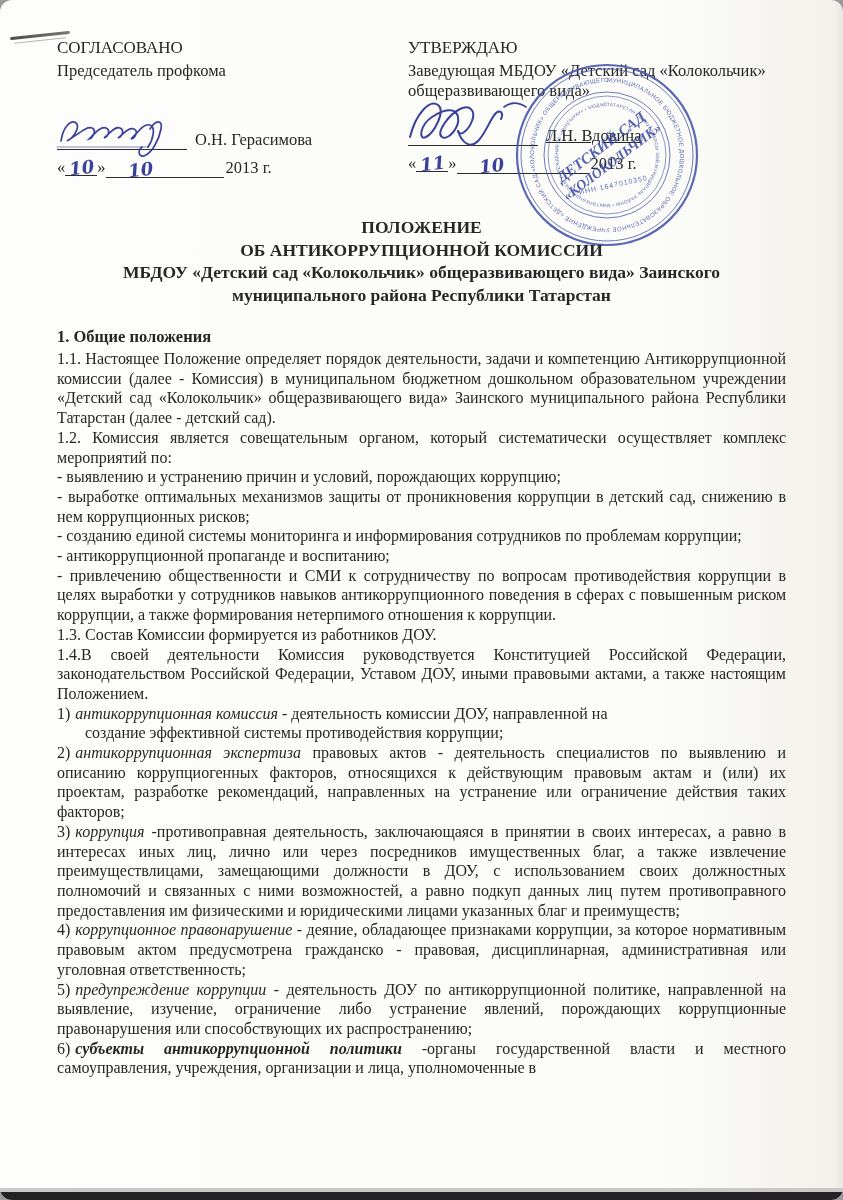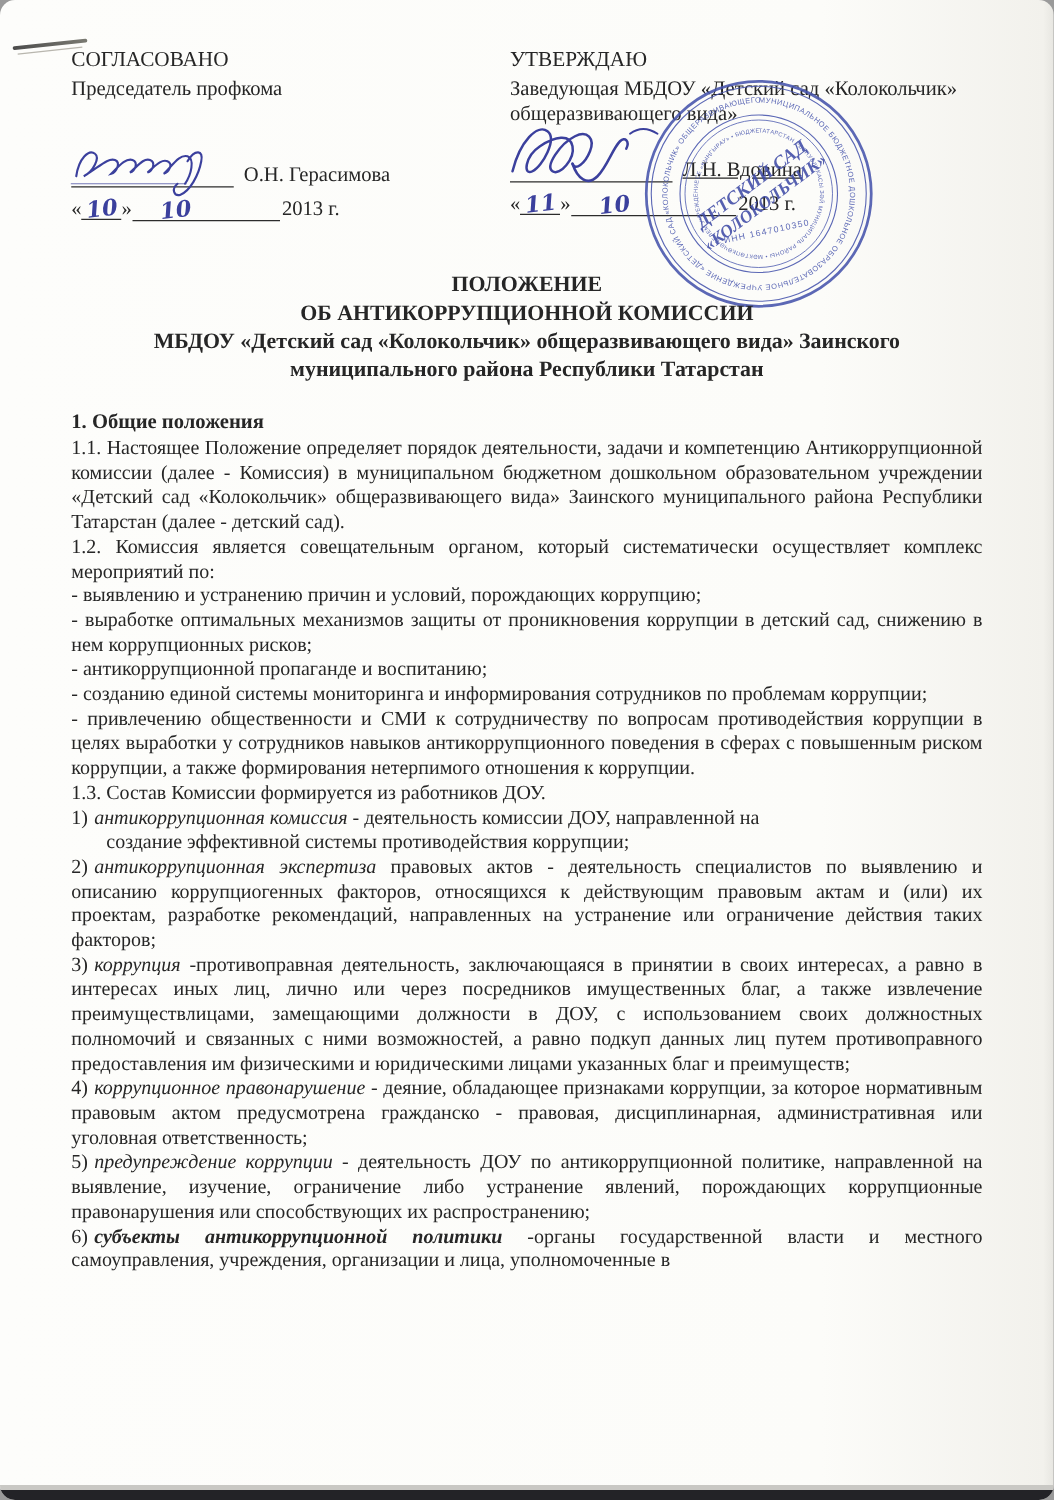--- a/index.html
+++ b/index.html
@@ -121,24 +121,25 @@
     <div>ОБ АНТИКОРРУПЦИОННОЙ КОМИССИИ</div>
     <div>МБДОУ «Детский сад «Колокольчик» общеразвивающего вида» Заинского муниципального района Республики Татарстан</div>
   </div>
 
   <div class="body-block">
     <p class="sec-head">1. Общие положения</p>
     <p class="para">1.1. Настоящее Положение определяет порядок деятельности, задачи и компетенцию Антикоррупционной комиссии (далее - Комиссия) в муниципальном бюджетном дошкольном образовательном учреждении «Детский сад «Колокольчик» общеразвивающего вида» Заинского муниципального района Республики Татарстан (далее - детский сад).</p>
     <p class="para">1.2. Комиссия является совещательным органом, который систематически осуществляет комплекс мероприятий по:</p>
     <p class="para">- выявлению и устранению причин и условий, порождающих коррупцию;</p>
     <p class="para">- выработке оптимальных механизмов защиты от проникновения коррупции в детский сад, снижению в нем коррупционных рисков;</p>
+    <p class="para">- созданию единой системы мониторинга и информирования сотрудников по проблемам коррупции;</p>
     <p class="para">- антикоррупционной пропаганде и воспитанию;</p>
-    <p class="para">- созданию единой системы мониторинга и информирования сотрудников по проблемам коррупции;</p>
     <p class="para">- привлечению общественности и СМИ к сотрудничеству по вопросам противодействия коррупции в целях выработки у сотрудников навыков антикоррупционного поведения в сферах с повышенным риском коррупции, а также формирования нетерпимого отношения к коррупции.</p>
     <p class="para">1.3. Состав Комиссии формируется из работников ДОУ.</p>
+    <p class="para">1.4.В своей деятельности Комиссия руководствуется Конституцией Российской Федерации, законодательством Российской Федерации, Уставом ДОУ, иными правовыми актами, а также настоящим Положением.</p>
 
     <p class="para"><span class="def-num">1)</span><span class="it">антикоррупционная комиссия</span><span> - деятельность комиссии ДОУ, направленной на</span><br><span class="indent2">создание эффективной системы противодействия коррупции;</span></p>
 
     <p class="para"><span class="def-num">2)</span><span class="it">антикоррупционная экспертиза</span><span> правовых актов - деятельность специалистов по выявлению и описанию коррупциогенных факторов, относящихся к действующим правовым актам и (или) их проектам, разработке рекомендаций, направленных на устранение или ограничение действия таких факторов;</span></p>
 
     <p class="para"><span class="def-num">3)</span><span class="it">коррупция</span><span> -противоправная деятельность, заключающаяся в принятии в своих интересах, а равно в интересах иных лиц, лично или через посредников имущественных благ, а также извлечение преимуществлицами, замещающими должности в ДОУ, с использованием своих должностных полномочий и связанных с ними возможностей, а равно подкуп данных лиц путем противоправного предоставления им физическими и юридическими лицами указанных благ и преимуществ;</span></p>
 
     <p class="para"><span class="def-num">4)</span><span class="it">коррупционное правонарушение</span><span> - деяние, обладающее признаками коррупции, за которое нормативным правовым актом предусмотрена гражданско - правовая, дисциплинарная, административная или уголовная ответственность;</span></p>
 
     <p class="para"><span class="def-num">5)</span><span class="it">предупреждение коррупции</span><span> - деятельность ДОУ по антикоррупционной политике, направленной на выявление, изучение, ограничение либо устранение явлений, порождающих коррупционные правонарушения или способствующих их распространению;</span></p>

